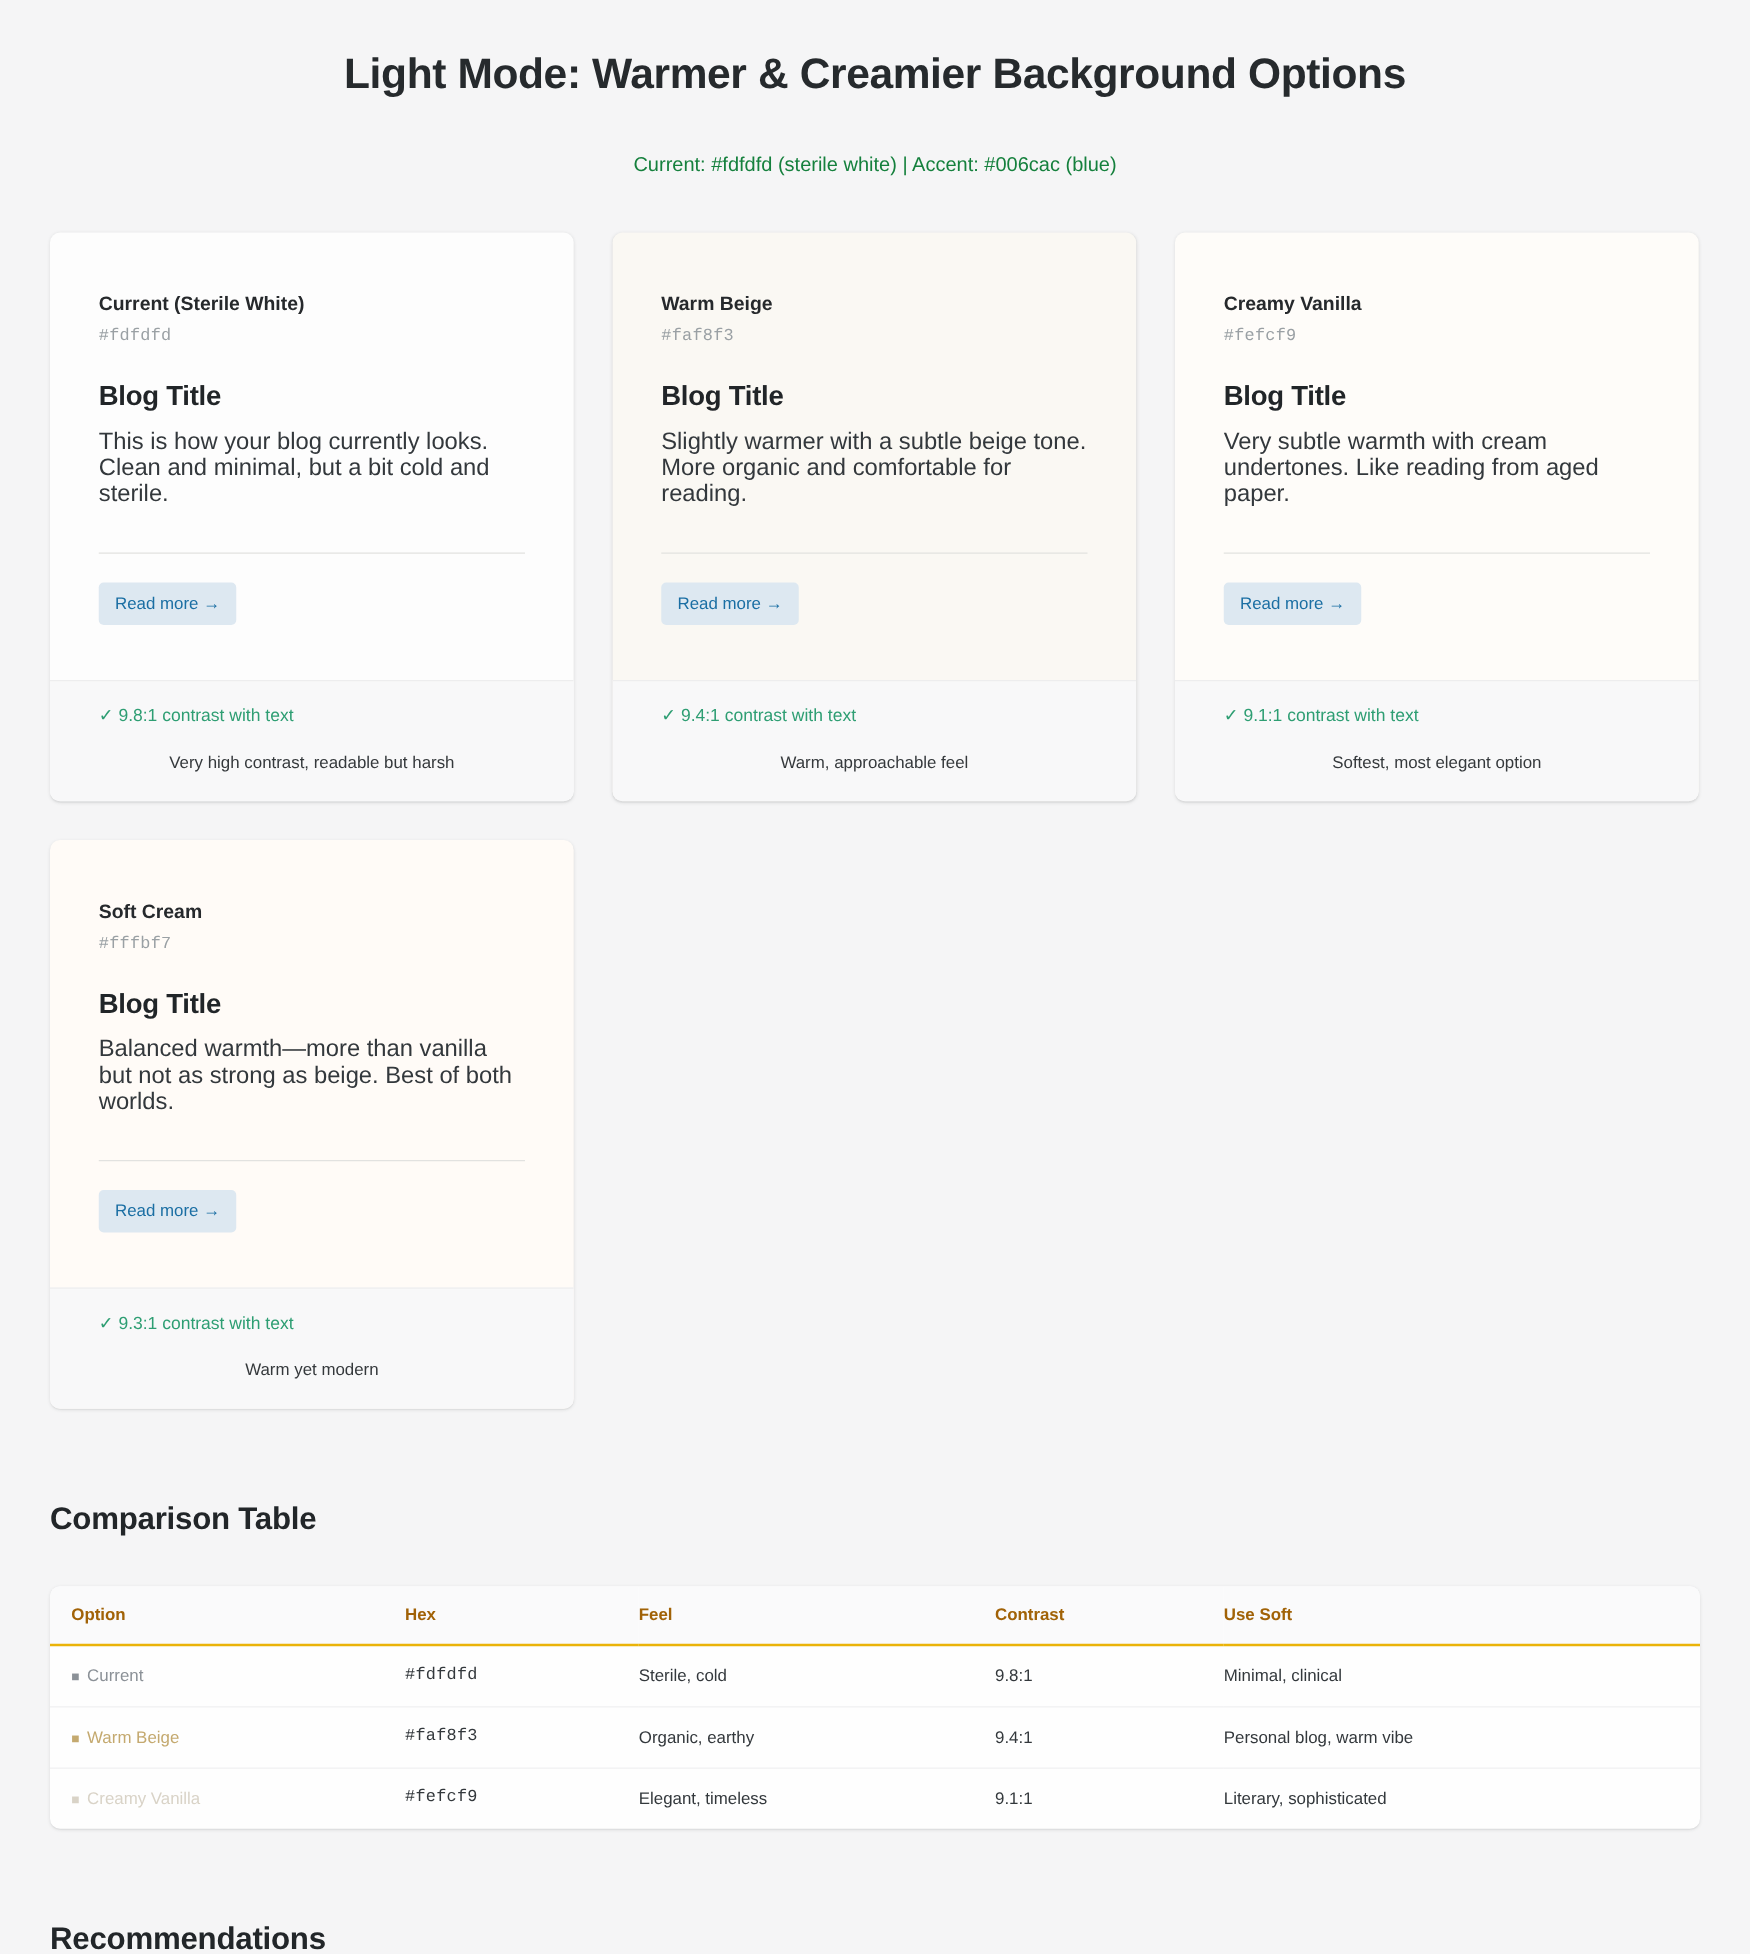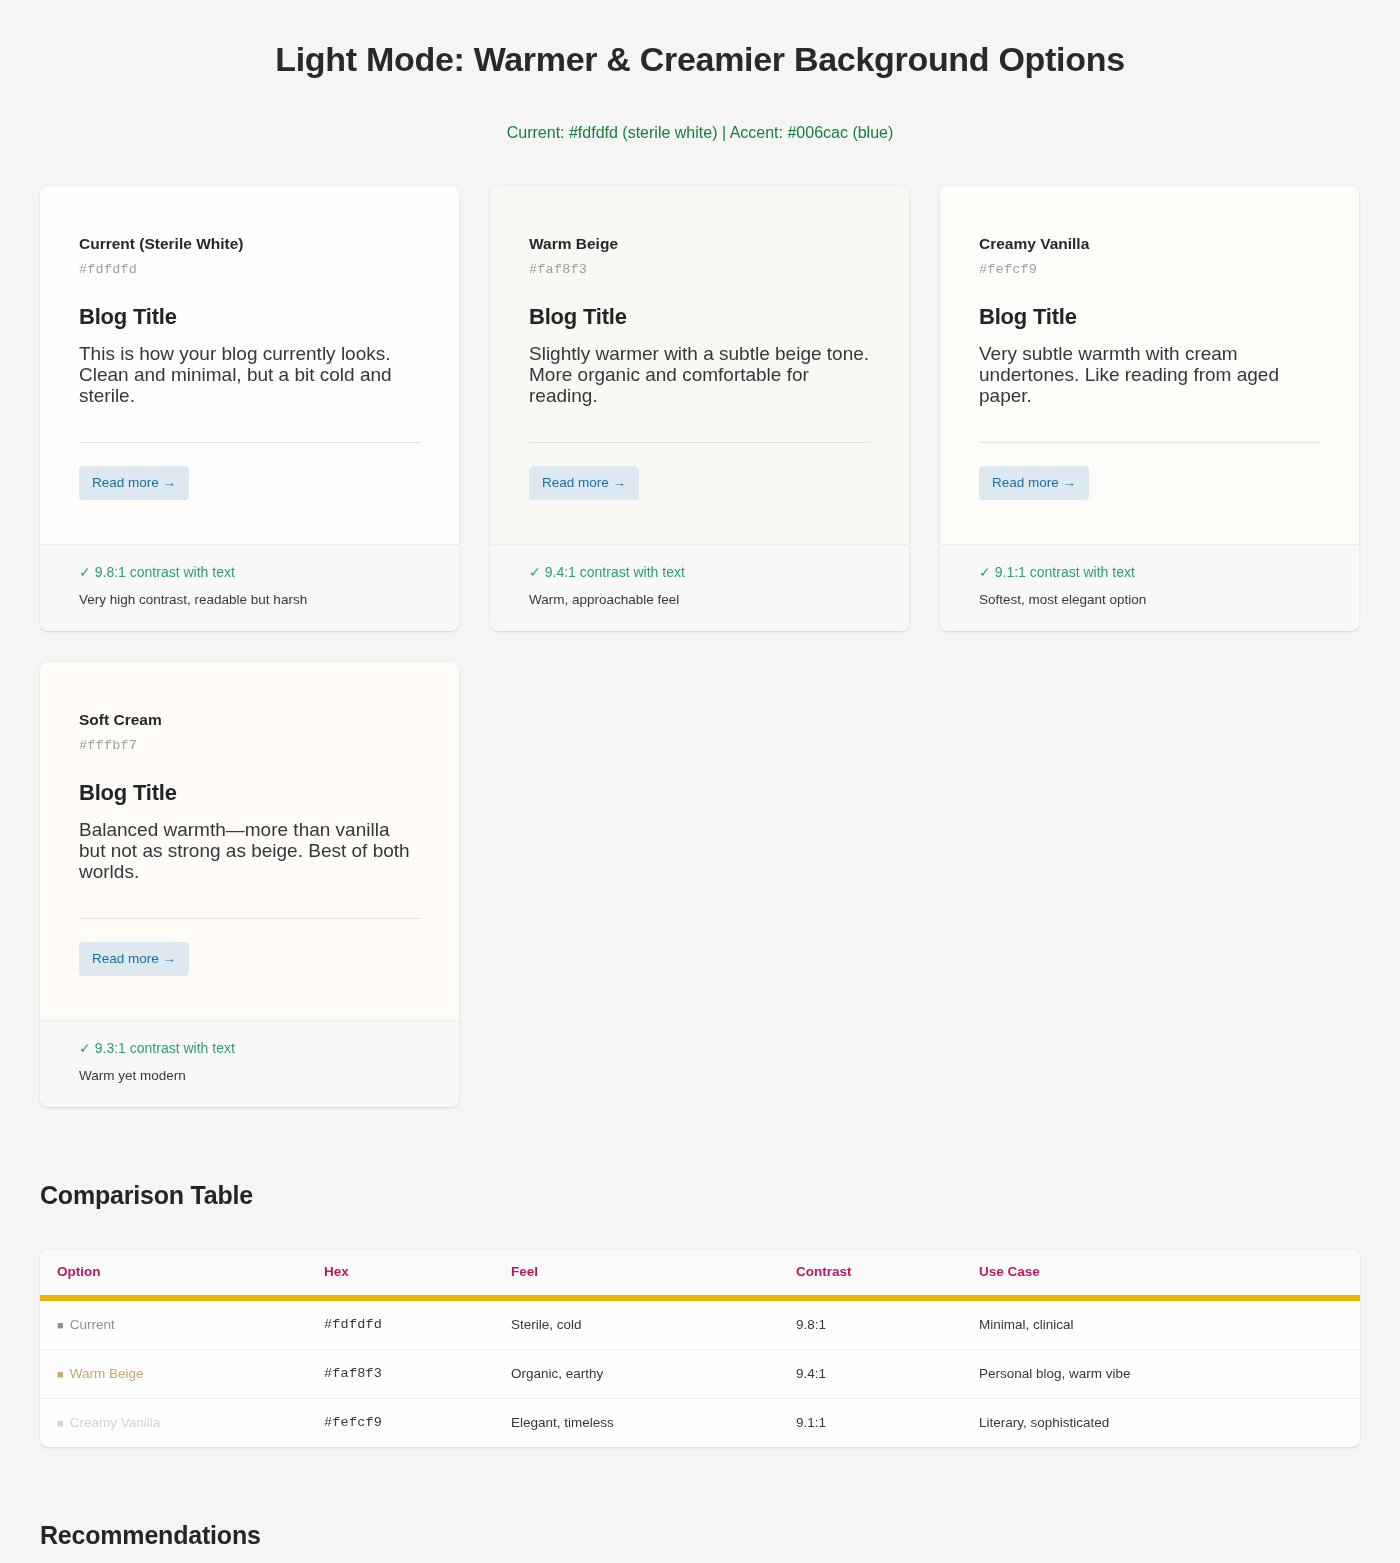--- a/index.html
+++ b/index.html
@@ -105,24 +105,25 @@
     padding: 18px 39px 22px 39px;
   }
   .contrast-line {
     font-size: 14px;
     line-height: 18px;
     color: #2e9e73;
     white-space: nowrap;
   }
   .contrast-check { margin-right: 4px; }
   .footer-note {
-    margin-top: 10px;
+    margin-top: 20px;
     font-size: 13.5px;
     line-height: 18px;
     color: #35393c;
+    text-align: center;
   }
 
   
   .section-heading {
     margin: 0;
     padding: 72px 40px 0 40px;
     font-size: 25px;
     line-height: 32px;
     font-weight: bold;
     color: #222629;
@@ -141,23 +142,23 @@
     width: 100%;
     border-collapse: collapse;
     table-layout: fixed;
   }
   table.compare thead th {
     background: #fafafb;
     text-align: left;
     font-size: 13.5px;
     line-height: 18px;
     font-weight: bold;
-    color: #be185d;
+    color: #a16207;
     padding: 14px 10px 14px 0;
-    border-bottom: 6px solid #eab308;
+    border-bottom: 2px solid #eab308;
   }
   table.compare tbody td {
     font-size: 13.5px;
     line-height: 18px;
     color: #33383c;
     padding: 15px 10px 15px 0;
     border-bottom: 1px solid #f0f0f1;
     vertical-align: middle;
   }
   table.compare tbody tr:last-child td { border-bottom: 0; }
@@ -262,21 +263,21 @@
   <h2 class="section-heading">Comparison Table</h2>
 
   <div class="table-wrap">
     <table class="compare">
       <thead>
         <tr>
           <th>Option</th>
           <th>Hex</th>
           <th>Feel</th>
           <th>Contrast</th>
-          <th>Use Case</th>
+          <th>Use Soft</th>
         </tr>
       </thead>
       <tbody>
         <tr>
           <td class="opt-cell"><span class="opt-swatch" id="sw0" style="color: rgb(139, 145, 151);">■</span><span id="ol0" style="color: rgb(139, 145, 151); margin-top: 14px;">Current</span></td>
           <td class="cell-hex">#fdfdfd</td>
           <td>Sterile, cold</td>
           <td class="cell-contrast">9.8:1</td>
           <td>Minimal, clinical</td>
         </tr>

